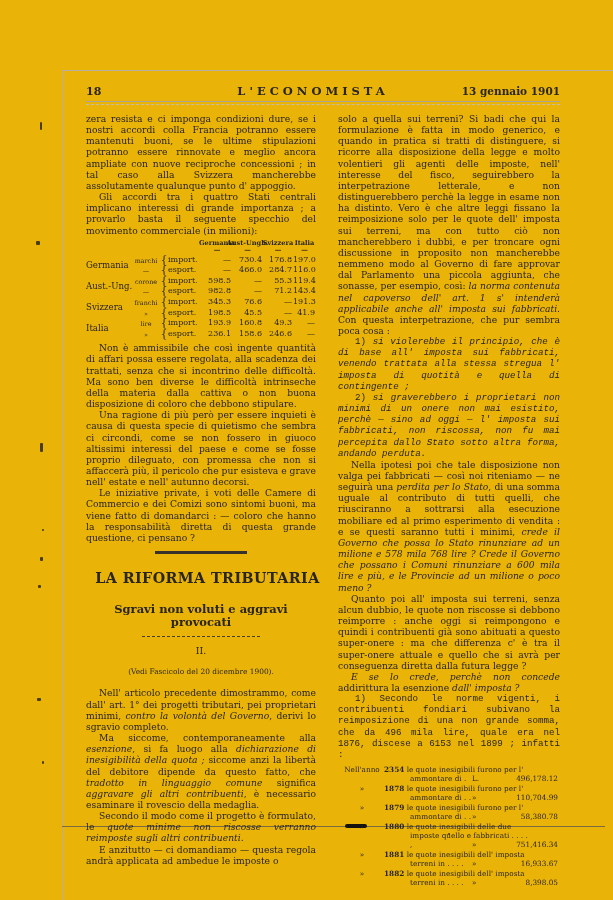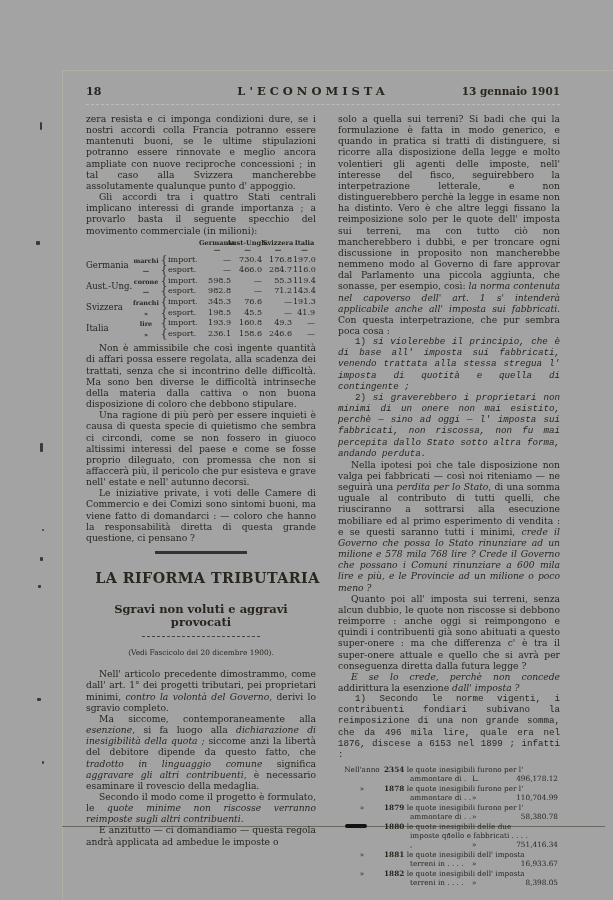--- a/index.html
+++ b/index.html
@@ -1,18 +1,18 @@
 <!DOCTYPE html>
 <html><head>
 <meta charset="utf-8">
 <style>
   html,body{margin:0;padding:0;background:#e8e7e2;}
   .page{
     position:relative;width:613px;height:900px;margin:0 auto;
-    background:#a3a3a3;overflow:hidden;color:#29251f;
+    background:#eab308;overflow:hidden;color:#29251f;
     font-family:"DejaVu Serif","Liberation Serif",serif;
   }
   
   .edge-v{position:absolute;left:62px;top:70px;bottom:0;width:1px;background:#b3afa6;}
   .edge-h{position:absolute;left:62px;top:70px;right:0;height:1px;background:#b3afa6;}
   .speck{position:absolute;background:#2c2822;border-radius:1px;opacity:.85;}
   .footer-rule{position:absolute;left:62px;right:8px;top:826px;height:1px;background:#5d594f;opacity:.8;}
   .footer-blob{position:absolute;left:345px;top:824px;width:22px;height:4px;background:#15130f;border-radius:2px;}
 
   .content{position:absolute;left:86px;top:84px;width:474px;}
@@ -30,21 +30,21 @@
   i{font-style:italic;}
 
   
   .ttable{margin:4px 0 3px;}
   .tg{display:grid;grid-template-columns:46px 28px 8px 34px 30px 31px 30px 23px;}
   .tcell{font-size:8px;line-height:10.6px;white-space:nowrap;}
   .th{display:flex;flex-direction:column;align-items:center;font-size:6.6px;line-height:7.4px;font-weight:bold;overflow:visible;}
   .thdash{font-size:6.6px;}
   .t-spacer{grid-column:1/5;}
   .tc-country{font-size:8.6px;transform:translateY(5px);}
-  .tc-curr{font-size:6.4px;font-weight:bold;text-align:center;transform:translateY(1px);}
+  .tc-curr{font-size:6.4px;font-weight:normal;text-align:center;transform:translateY(1px);}
   .tc-brace{font-size:11px;line-height:10px;text-align:center;}
   .tc-lab{font-size:8px;}
   .tc-num{text-align:right;padding-right:1px;}
 
   
   .sec-divider{width:92px;margin:8px auto 0;height:3px;border-top:2px solid #37332c;border-bottom:1px solid #37332c;box-sizing:border-box;}
   .art-title{margin-top:15px;text-align:center;font-size:15.5px;font-weight:bold;letter-spacing:.5px;line-height:17px;white-space:nowrap;transform:scaleX(.92);transform-origin:center;}
   .art-sub{margin-top:17px;text-align:center;font-size:11.5px;font-weight:bold;line-height:13px;}
   .sub-rule{width:118px;margin:7px auto 0;border-top:1px dashed #45403a;}
   .sec-num{margin-top:8px;text-align:center;font-size:9.5px;}
@@ -199,20 +199,21 @@
         </div>
 
         <p>Non è ammissibile che così ingente quantità di affari possa essere regolata, alla scadenza dei trattati, senza che si incontrino delle difficoltà. Ma sono ben diverse le difficoltà intrinseche della materia dalla cattiva o non buona disposizione di coloro che debbono stipulare.</p>
         <p>Una ragione di più però per essere inquieti è causa di questa specie di quietismo che sembra ci circondi, come se non fossero in giuoco altissimi interessi del paese e come se fosse proprio dileguato, con promessa che non si affaccerà più, il pericolo che pur esisteva e grave nell' estate e nell' autunno decorsi.</p>
         <p>Le iniziative private, i voti delle Camere di Commercio e dei Comizi sono sintomi buoni, ma viene fatto di domandarci : — coloro che hanno la responsabilità diretta di questa grande questione, ci pensano ?</p>
 
         <div class="sec-divider"></div>
         <div class="art-title">LA RIFORMA TRIBUTARIA</div>
         <div class="art-sub">Sgravi non voluti e aggravi provocati</div>
         <div class="sub-rule"></div>
+        <div class="sec-num">II.</div>
         <div class="art-ref">(Vedi Fascicolo del 20 dicembre 1900).</div>
 
         <div class="art-body">
           <p><span>Nell' articolo precedente dimostrammo, come dall' art. 1° dei progetti tributari, pei proprietari minimi, </span><i>contro la volontà del Governo</i><span>, derivi lo sgravio completo.</span></p>
           <p><span>Ma siccome, contemporaneamente alla </span><i>esenzione</i><span>, si fa luogo alla </span><i>dichiarazione di inesigibilità della quota ;</i><span> siccome anzi la libertà del debitore dipende da questo fatto, che </span><i>tradotto in linguaggio comune</i><span> significa </span><i>aggravare gli altri contribuenti</i><span>, è necessario esaminare il rovescio della medaglia.</span></p>
           <p><span>Secondo il modo come il progetto è formulato, le </span><i>quote minime non riscosse verranno reimposte sugli altri contribuenti.</i></p>
           <p>E anzitutto — ci domandiamo — questa regola andrà applicata ad ambedue le imposte o</p>
         </div>
       </div>
 

